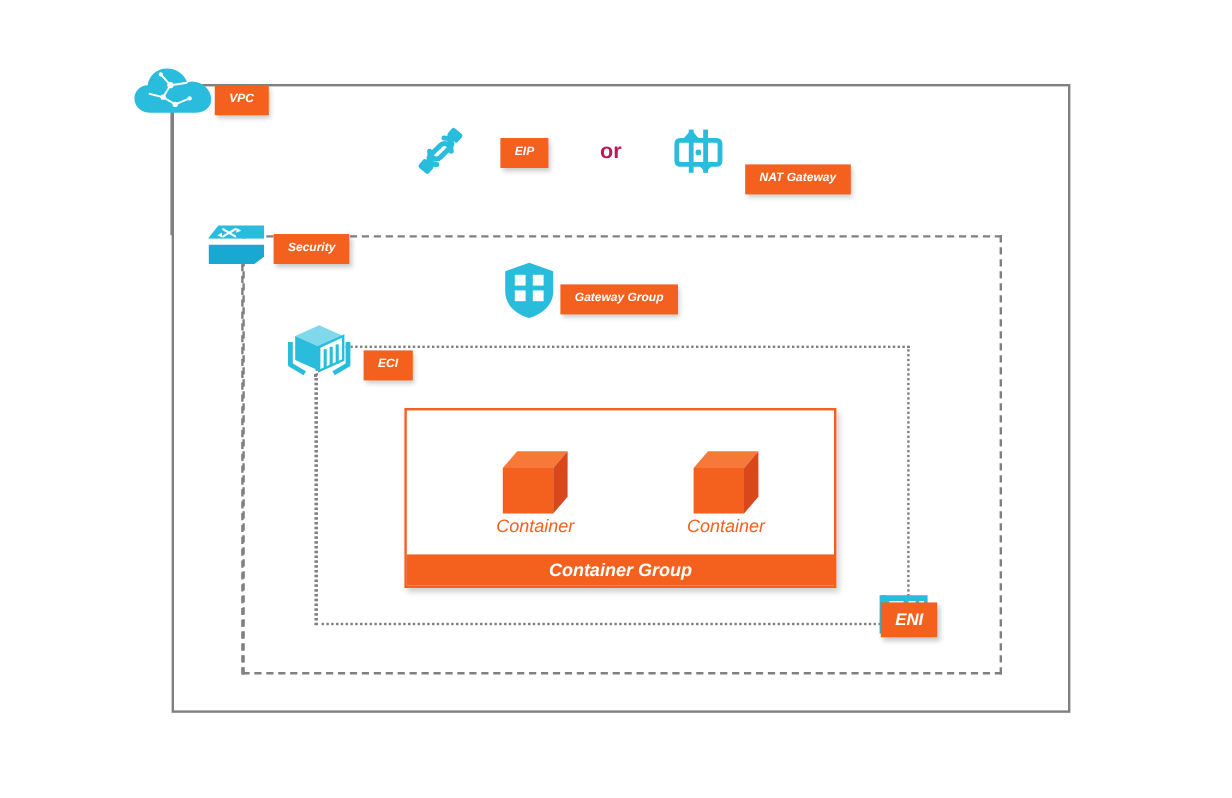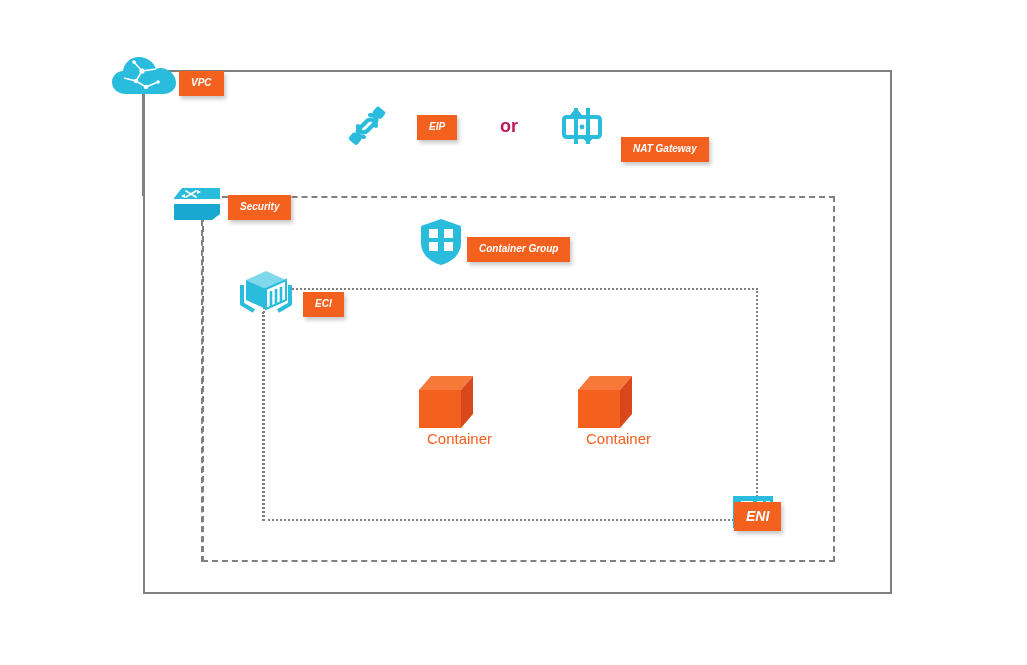--- a/index.html
+++ b/index.html
@@ -86,23 +86,24 @@
     font-style: italic;
     font-weight: bold;
     font-size: 15px;
     display: flex;
     align-items: center;
     justify-content: center;
   }
   .ctext {
     position: absolute;
     color: #f4601e;
+    font-style: italic;
     font-size: 15px;
     white-space: nowrap;
-    text-align: right;
+    text-align: center;
   }
   .conn-solid-v {
     position: absolute;
     width: 2px;
     background: #808080;
   }
   .conn-dash-v {
     position: absolute;
     width: 0;
     border-left: 2px dashed #808080;
@@ -213,40 +214,43 @@
     <svg width="42" height="48" viewBox="0 0 42 48">
       <path d="M21 1 L41 8 L41 25 C41 36 32 44 21 47 C10 44 1 36 1 25 L1 8 Z" fill="#29bcdd"></path>
       <g fill="#ffffff">
         <rect x="9" y="11" width="9" height="9"></rect>
         <rect x="24" y="11" width="9" height="9"></rect>
         <rect x="9" y="24" width="9" height="9"></rect>
         <rect x="24" y="24" width="9" height="9"></rect>
       </g>
     </svg>
   </div>
-  <div class="pill" style="left:467px; top:237px;">Container Group</div>
+  <div class="pill" style="left:467px; top:237px;">Gateway Group</div>
 
   <div class="icon" style="left:238px; top:268px;">
     <svg width="56" height="50" viewBox="0 0 56 50">
       <g fill="none" stroke="#29bcdd" stroke-width="4" stroke-linejoin="round">
         <path d="M4 17 L4 36 L16 43"></path>
         <path d="M52 17 L52 36 L40 43"></path>
       </g>
       <path d="M28 3 L48 12 L28 21 L8 12 Z" fill="#7fd8ec"></path>
       <path d="M8 12 L28 21 L28 41 L8 32 Z" fill="#29bcdd"></path>
       <path d="M28 21 L48 12 L48 32 L28 41 Z" fill="#ffffff" stroke="#29bcdd" stroke-width="2"></path>
       <g stroke="#29bcdd" stroke-width="2.6">
         <path d="M33 23 L33 39"></path>
         <path d="M38 21 L38 37"></path>
         <path d="M43 19 L43 35"></path>
       </g>
     </svg>
   </div>
   <div class="pill" style="left:303px; top:292px;">ECI</div>
 
+  <div class="cg-box">
+    <div class="cg-bar">Container Group</div>
+  </div>
 
   <div class="icon" style="left:417px; top:372px;">
     <svg width="58" height="58" viewBox="0 0 58 58">
       <path d="M2 18 L14 4 L56 4 L44 18 Z" fill="#f7793a"></path>
       <path d="M2 18 L44 18 L44 56 L2 56 Z" fill="#f4601e"></path>
       <path d="M44 18 L56 4 L56 42 L44 56 Z" fill="#d9481a"></path>
     </svg>
   </div>
   <div class="ctext" style="left:400px; top:430px; width:92px;">Container</div>
 

